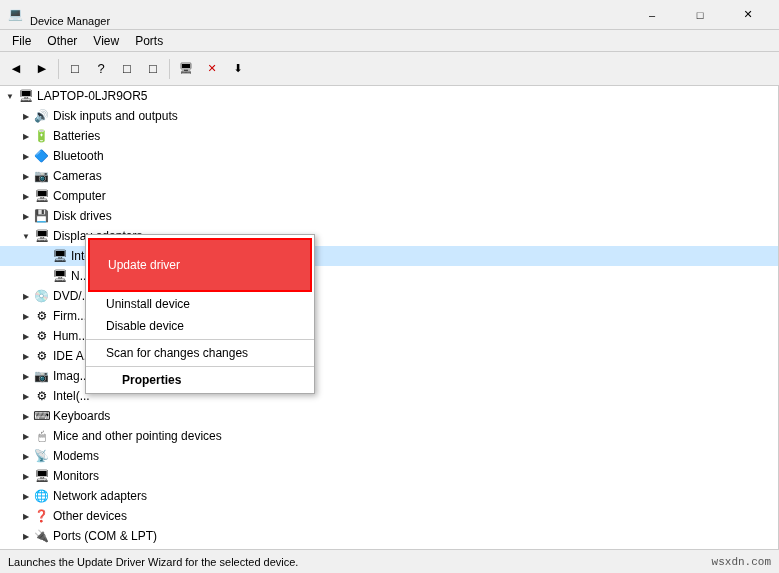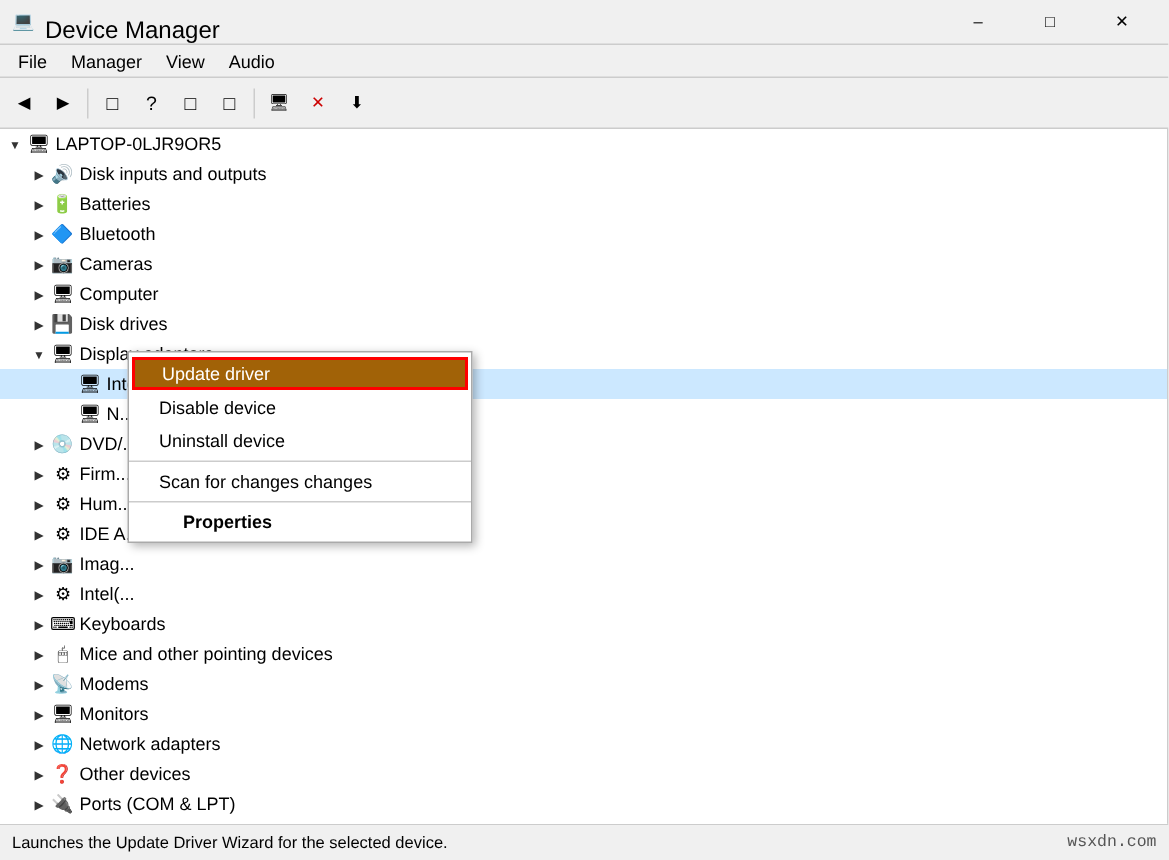--- a/index.html
+++ b/index.html
@@ -25,21 +25,21 @@
     .title-bar-left {
       display: flex;
       align-items: center;
       gap: 6px;
     }
     .title-bar-icon {
       width: 16px;
       height: 16px;
     }
     .title-bar-title {
-      font-size: 16px;
+      font-size: 11px;
       margin-top: 12px;
     }
     .title-bar-controls {
       display: flex;
       gap: 2px;
     }
     .title-btn {
       width: 46px;
       height: 28px;
       border: none;
@@ -162,25 +162,25 @@
       z-index: 100;
       width: 230px;
       padding: 2px 0;
     }
     .ctx-item {
       padding: 4px 20px;
       cursor: pointer;
       font-size: 12px;
     }
     .ctx-item.highlighted {
-      background: #a16207;
+      background: #ef4444;
       color: white;
       border: 2px solid #ff0000;
       margin: 1px 2px;
-      padding: 2px 18px;
+      padding: 18px 18px;
     }
     .ctx-separator {
       height: 1px;
       background: #ccc;
       margin: 2px 0;
     }
     .ctx-bold {
       font-weight: bold;
       padding: 4px 20px;
       cursor: pointer;
@@ -211,23 +211,23 @@
   </div>
   <div class="title-bar-controls">
     <button class="title-btn">–</button>
     <button class="title-btn">□</button>
     <button class="title-btn close">✕</button>
   </div>
 </div>
 
 <div class="menu-bar">
   <div class="menu-item">File</div>
-  <div class="menu-item">Manager</div>
+  <div class="menu-item">Other</div>
   <div class="menu-item">View</div>
-  <div class="menu-item">Audio</div>
+  <div class="menu-item">Ports</div>
 </div>
 
 <div class="toolbar">
   <button class="tb-btn">◀</button>
   <button class="tb-btn">▶</button>
   <div class="tb-sep"></div>
   <button class="tb-btn" style="font-size:13px;">□</button>
   <button class="tb-btn" style="font-size:13px;">?</button>
   <button class="tb-btn" style="font-size:13px;">□</button>
   <button class="tb-btn" style="font-size:13px;">□</button>
@@ -379,22 +379,22 @@
     </div>
 
     <div class="tree-item" style="padding-left:18px;">
       <span class="expand-icon">▶</span>
       <span class="item-icon">🖨</span>
 
     </div>
 
     <div class="context-menu">
       <div class="ctx-item highlighted">Update driver</div>
+      <div class="ctx-item">Uninstall device</div>
       <div class="ctx-item">Disable device</div>
-      <div class="ctx-item">Uninstall device</div>
       <div class="ctx-separator"></div>
       <div class="ctx-item">Scan for changes changes</div>
       <div class="ctx-separator"></div>
       <div class="ctx-bold ctx-item">Properties</div>
     </div>
 
   </div>
 </div>
 
 <div class="status-bar">

